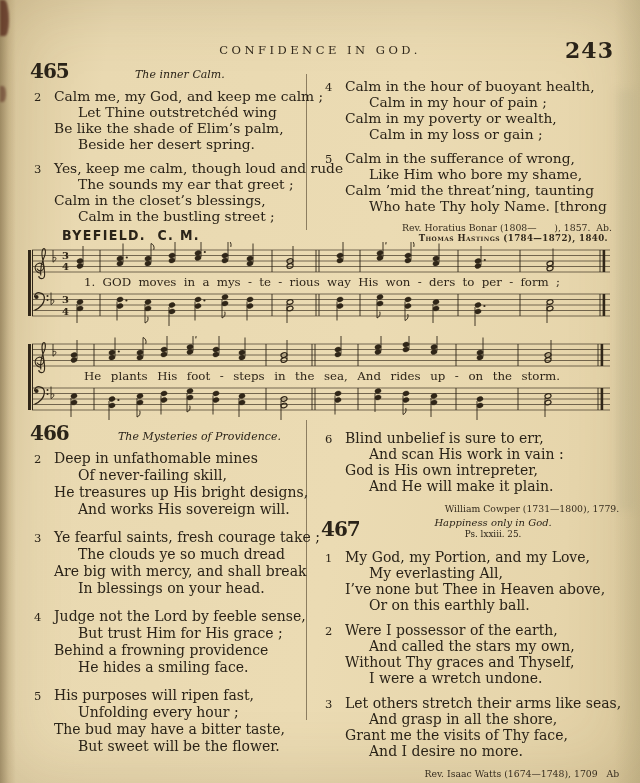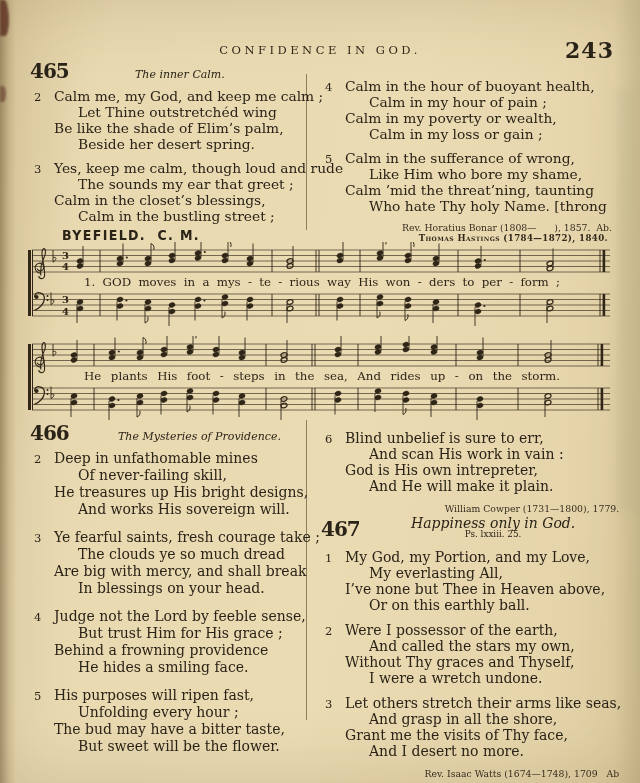--- a/index.html
+++ b/index.html
@@ -40,21 +40,21 @@
   .vnum{position:absolute;left:4px;top:1px;font-size:11.5px;}
   .vline{white-space:nowrap;}
   .vline.ind{margin-left:24px;}
   .attr{font-size:9.3px;text-align:right;white-space:pre;color:#362d1f;padding-right:2px;}
   .top-section .col-right{padding-top:20px;}
   .bottom-section .col-right{padding-top:10px;}
   .cowper{margin:8px 0 2px;}
 
   .h467-head{position:relative;height:30px;margin-bottom:3px;}
   .h467-titles{position:absolute;left:50px;right:6px;top:1px;text-align:center;}
-  .h467-title{font-style:italic;font-size:14px;line-height:12px;}
+  .h467-title{font-style:italic;font-size:10px;line-height:12px;}
   .h467-sub{font-size:8.8px;line-height:10px;}
 
   .tune-name{position:absolute;top:227px;left:62px;font-family:"DejaVu Sans",sans-serif;
     font-weight:bold;font-size:14px;letter-spacing:1.5px;transform:scaleX(.9);transform-origin:left;white-space:pre;}
   .composer{position:absolute;top:233px;right:32px;font-size:8.6px;font-weight:bold;
     font-variant:small-caps;letter-spacing:.4px;color:#30271a;}
 
   .system{position:absolute;left:28px;width:588px;height:84px;}
   .sys1{top:242px;} .sys2{top:336px;}
   .lyrics{position:absolute;left:84px;width:476px;font-size:11.8px;color:#2e2519;
@@ -471,19 +471,19 @@
             <div class="vline">Were I possessor of the earth,</div>
             <div class="vline ind">And called the stars my own,</div>
             <div class="vline">Without Thy graces and Thyself,</div>
             <div class="vline ind">I were a wretch undone.</div>
           </div>
           <div class="verse">
             <span class="vnum">3</span>
             <div class="vline">Let others stretch their arms like seas,</div>
             <div class="vline ind">And grasp in all the shore,</div>
             <div class="vline">Grant me the visits of Thy face,</div>
-            <div class="vline ind">And I desert no more.</div>
+            <div class="vline ind">And I desire no more.</div>
           </div>
         </div>
       <div class="attr">Rev. Isaac Watts (1674—1748), 1709   Ab</div>
     </div>
   </div>
 </div>
 
 </body></html>

